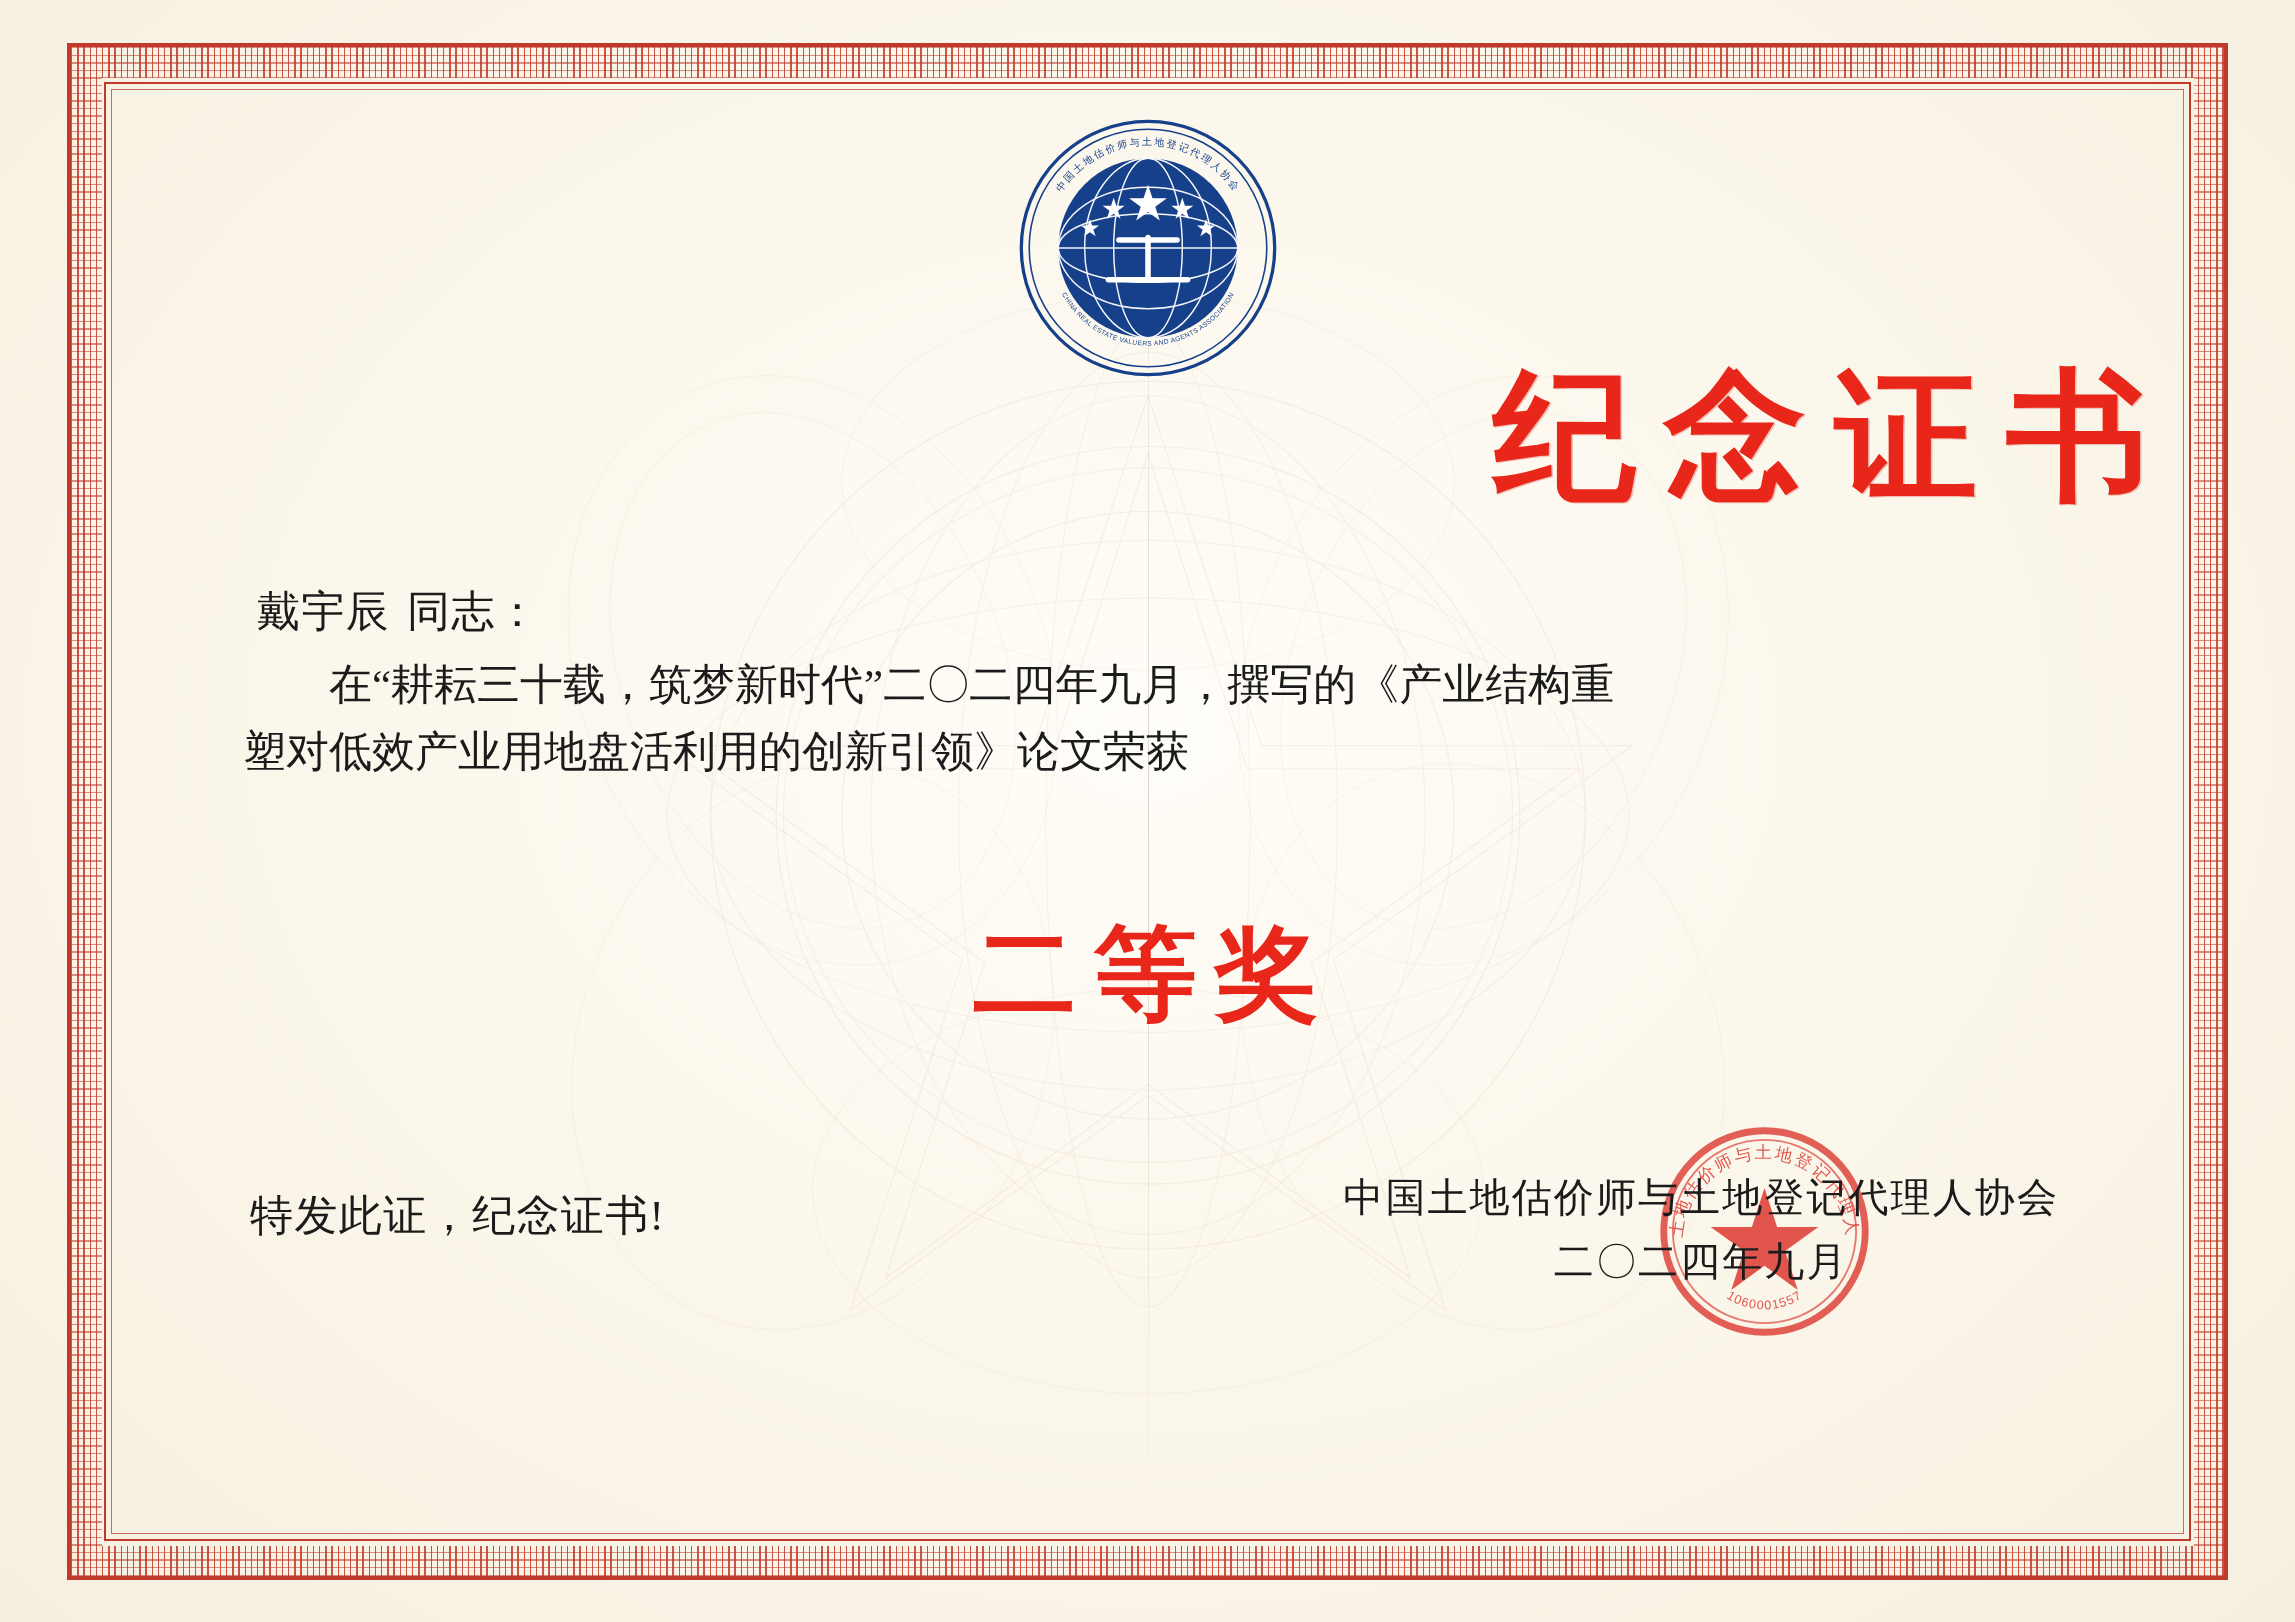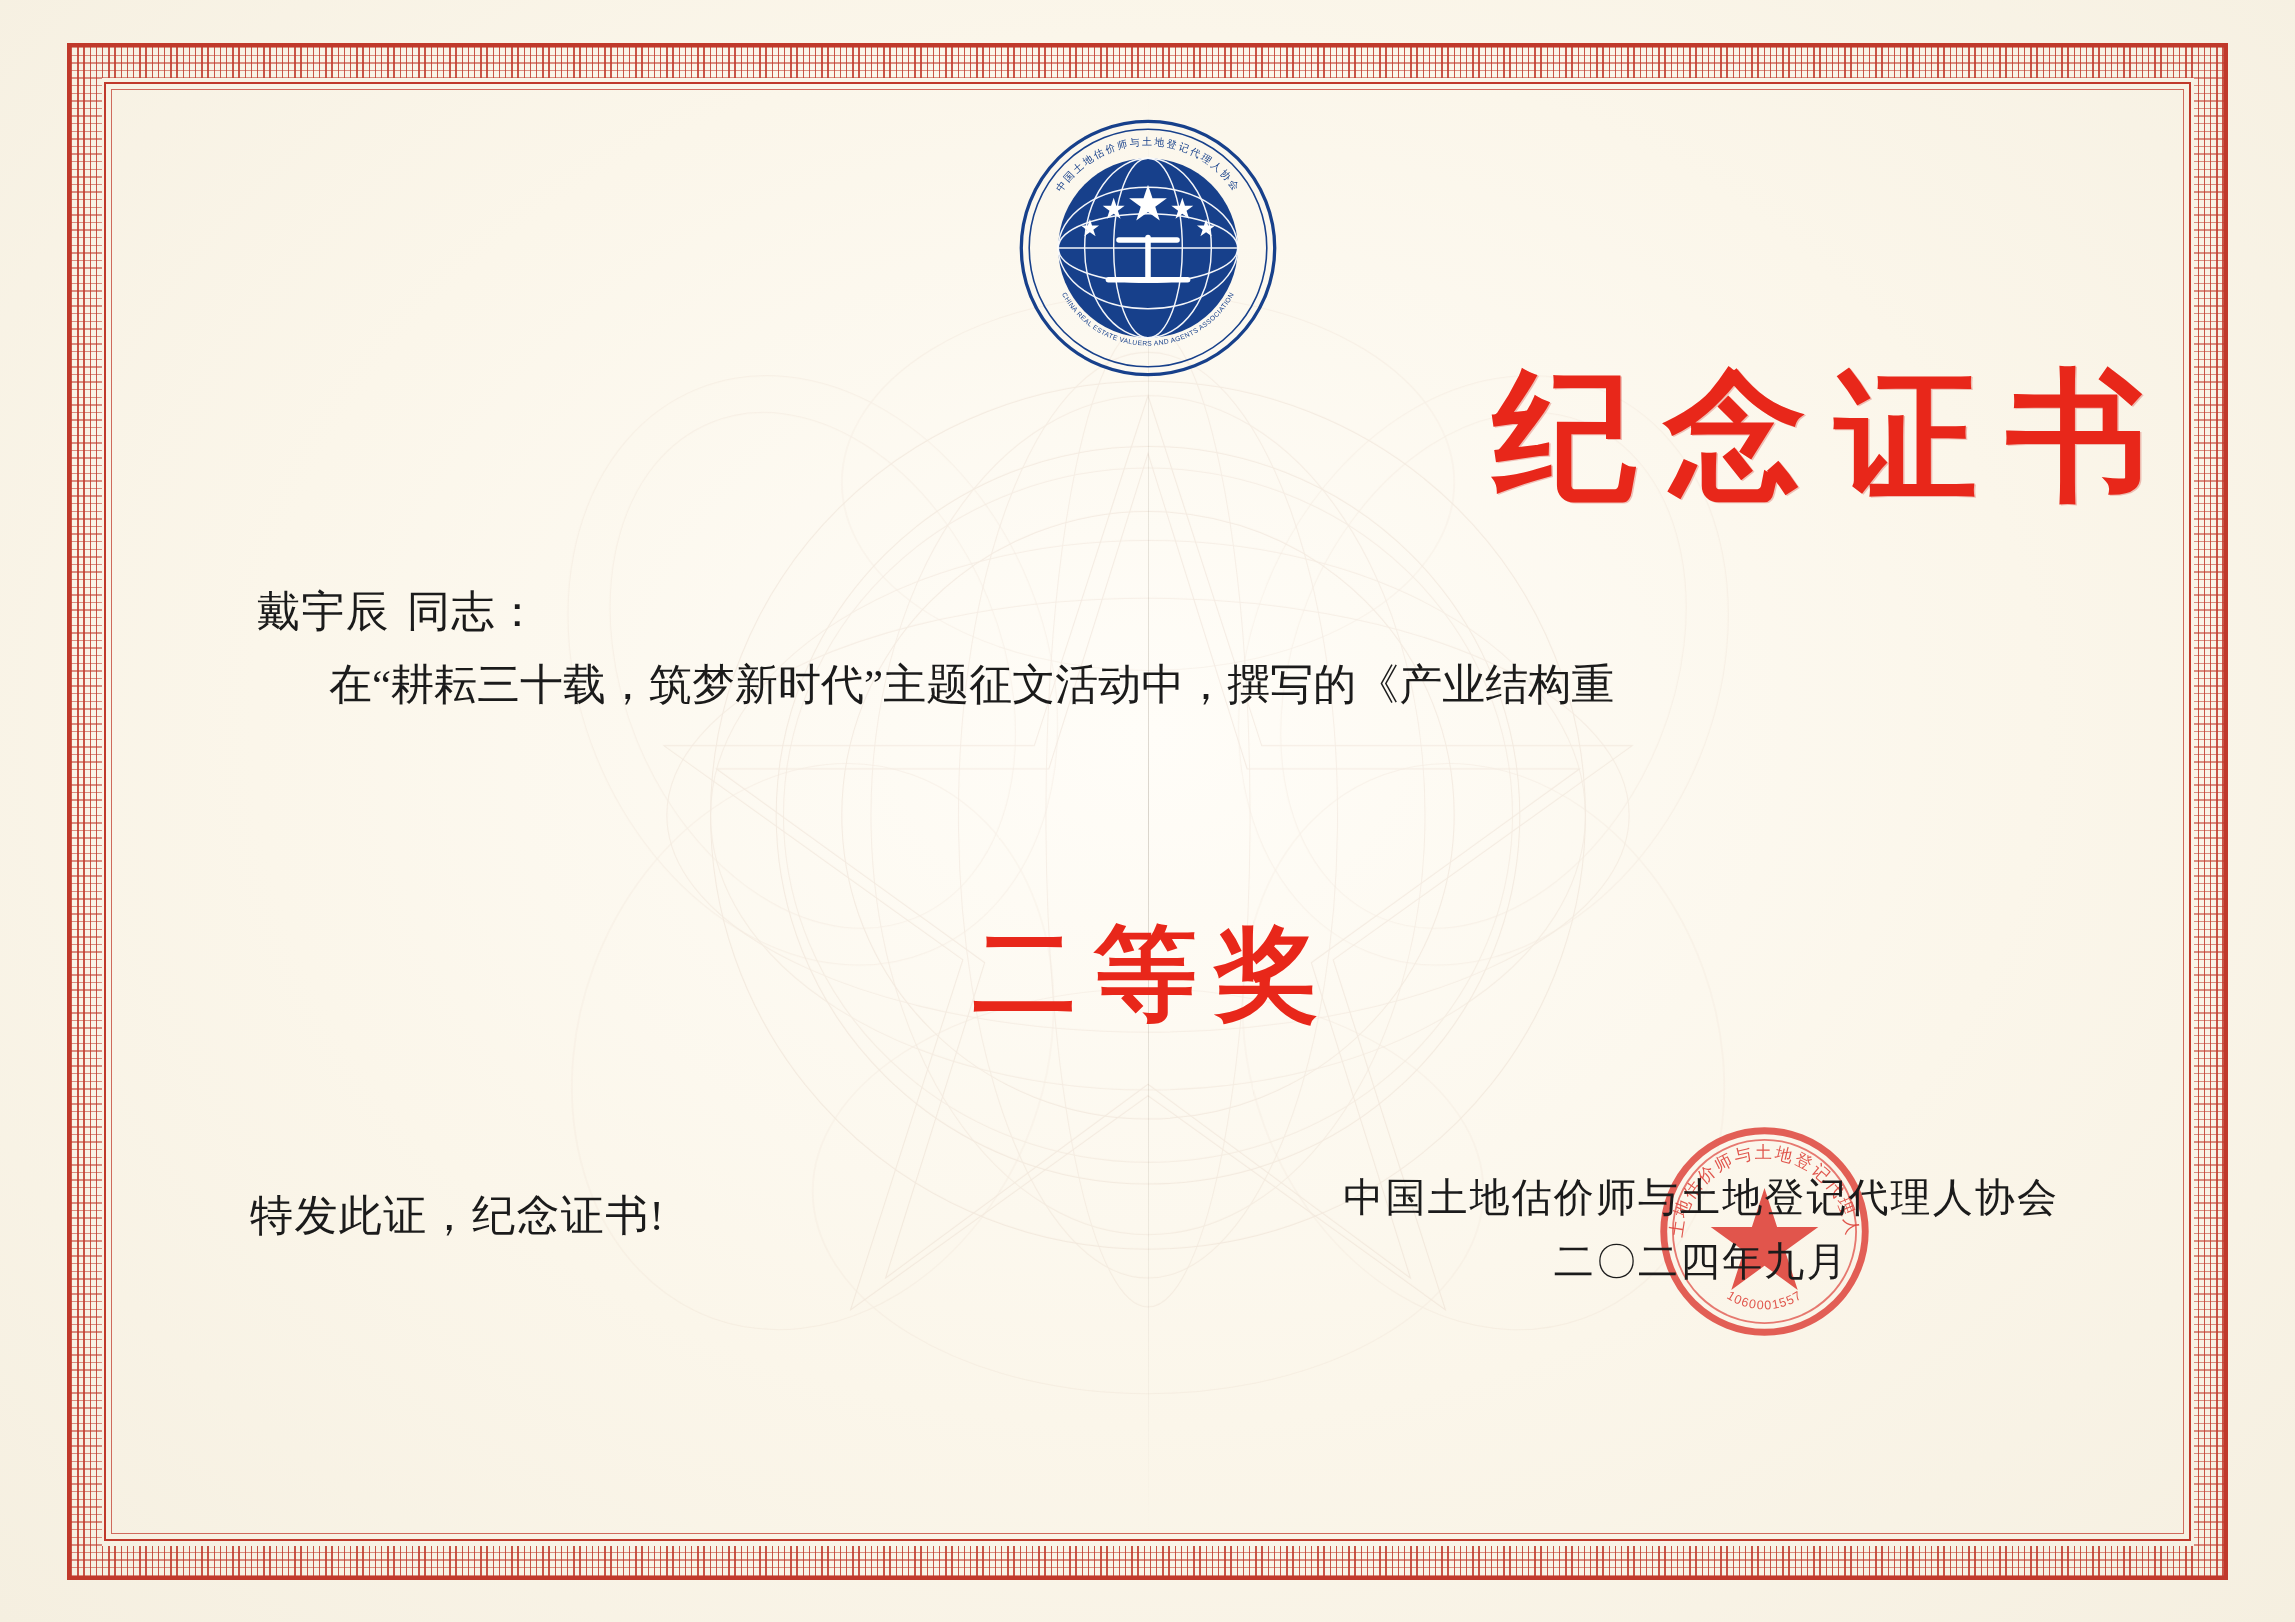--- a/index.html
+++ b/index.html
@@ -291,21 +291,22 @@
       </svg>
     </div>
 
     <div class="title">纪念证书</div>
 
     <div class="salutation">
       <span class="name">戴宇辰</span><span>同志：</span>
     </div>
 
     <div class="body-text">
-      <p class="indent">在“耕耘三十载，筑梦新时代”主题征文活动中，撰写的《产业结构重</p>
+      <p class="indent">在“耕耘三十载，筑梦新时代”二〇二四年九月，撰写的《产业结构重</p>
+      <p>塑对低效产业用地盘活利用的创新引领》论文荣获</p>
     </div>
 
     <div class="award">二等奖</div>
 
     <div class="footer-left">特发此证，纪念证书!</div>
 
     <svg class="seal" viewBox="0 0 200 200">
       <defs>
         <path id="sealArc" d="M 28 108 A 72 72 0 1 1 172 108"></path>
         <path id="sealArcBottom" d="M 40 108 A 60 60 0 0 0 160 108"></path>

